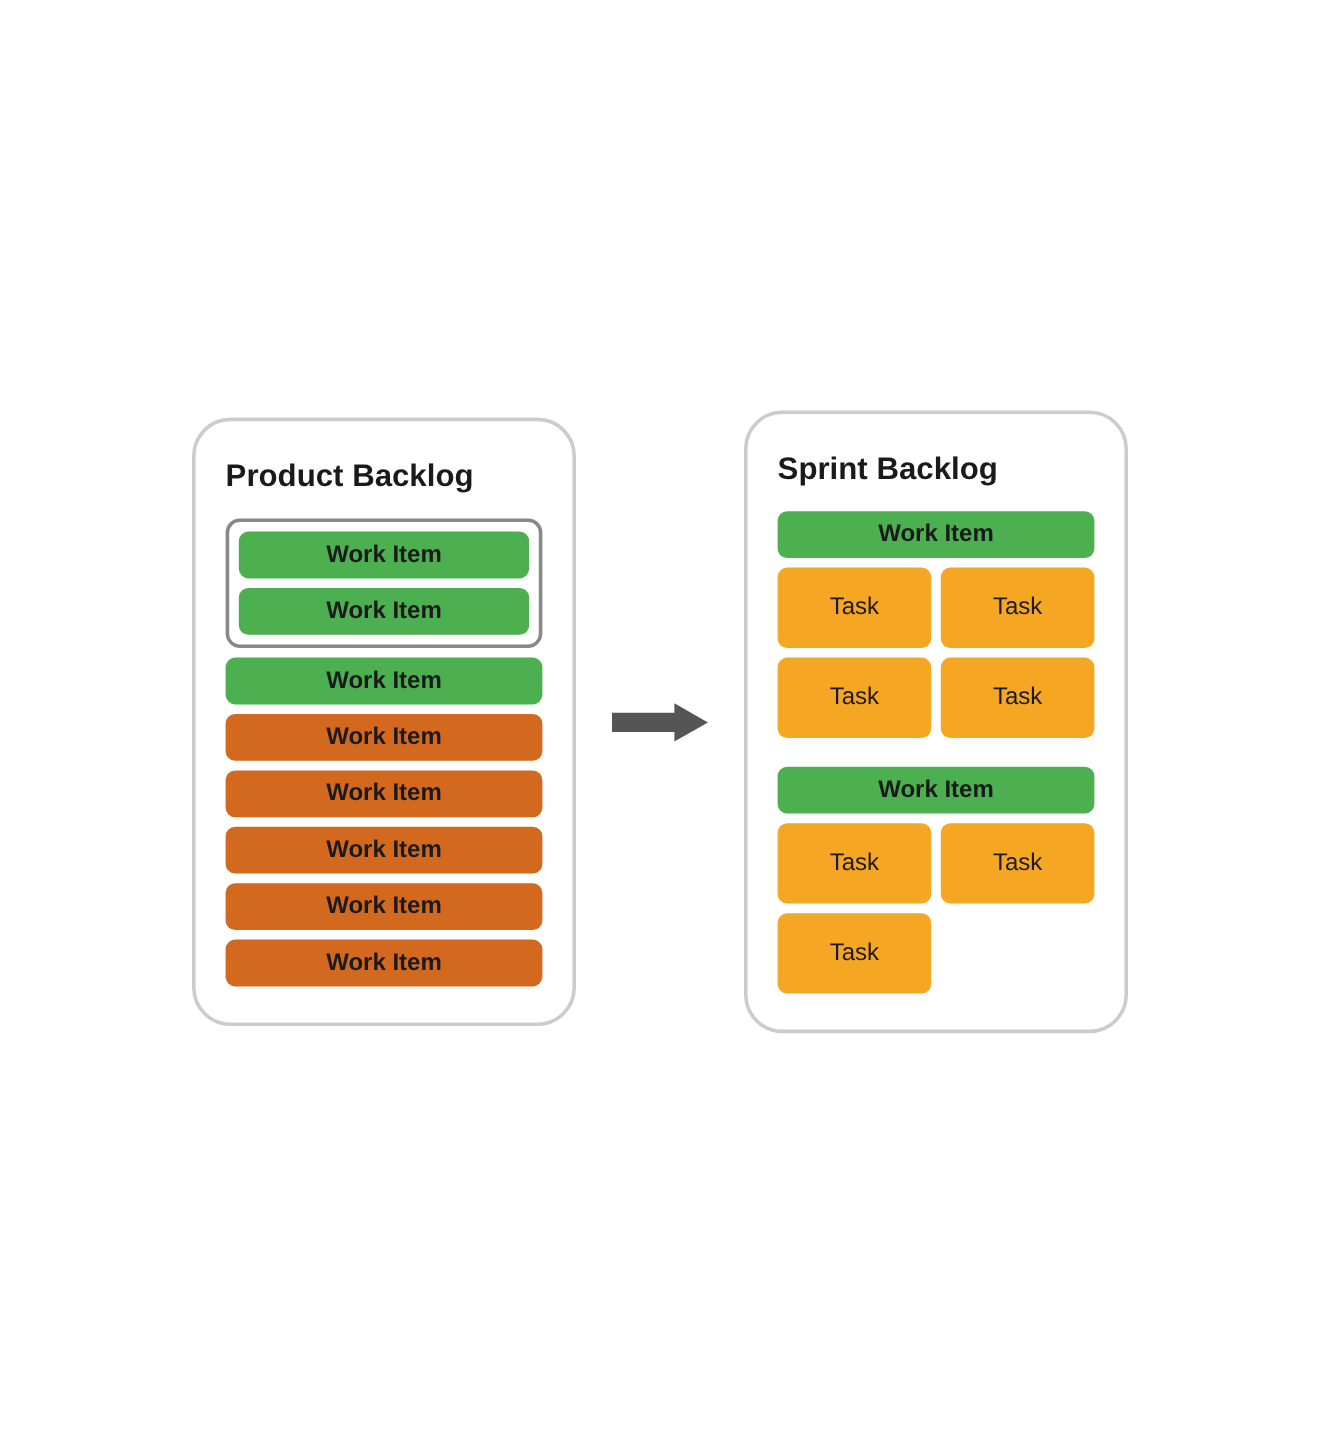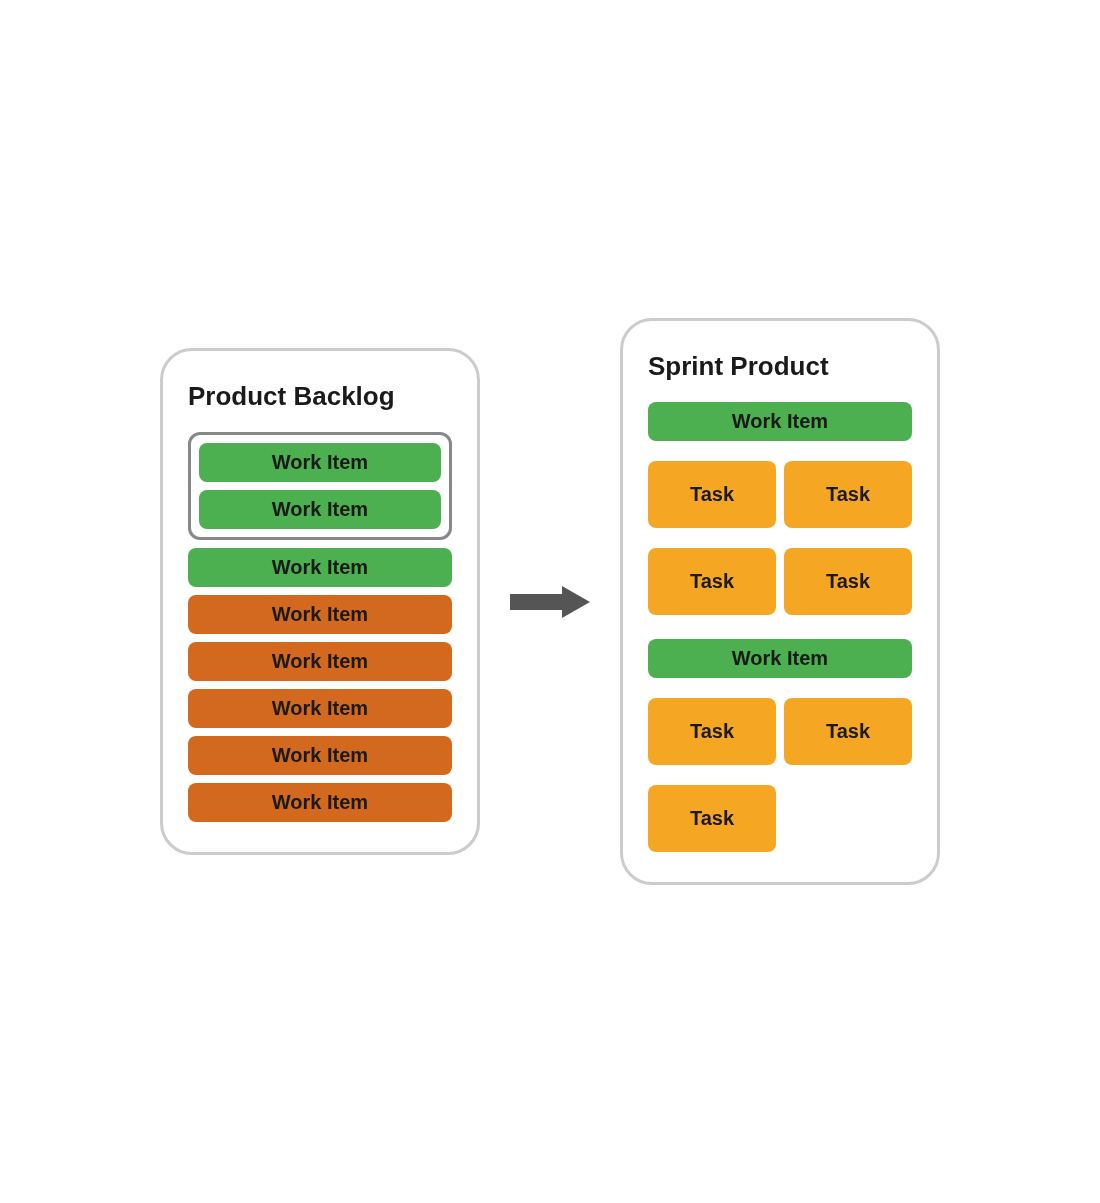--- a/index.html
+++ b/index.html
@@ -79,24 +79,23 @@
     .work-item-orange {
       background-color: #d2691e;
     }
 
     .task-item {
       border-radius: 8px;
       padding: 22px 16px;
       display: flex;
       justify-content: center;
       font-size: 20px;
-      font-weight: bold;
+      font-weight: normal;
       color: #1a1a1a;
       background-color: #f5a623;
-      margin-top: 12px;
     }
 
     .product-items-list {
       display: flex;
       flex-direction: column;
       gap: 8px;
     }
 
     
     .arrow-container {
@@ -169,21 +168,21 @@
     </div>
   </div>
 
   <div class="arrow-container">
     <svg class="arrow" viewBox="0 0 100 50" xmlns="http://www.w3.org/2000/svg">
       <polygon points="0,15 65,15 65,5 100,25 65,45 65,35 0,35" fill="#555555"></polygon>
     </svg>
   </div>
 
   <div class="panel sprint-backlog-panel">
-    <div class="panel-title">Sprint Product</div>
+    <div class="panel-title">Sprint Backlog</div>
 
     <div class="sprint-group">
       <div class="work-item work-item-green sprint-work-item">
         <span>Work Item</span>
       </div>
       <div class="task-grid">
         <div class="task-item">
           <span>Task</span>
         </div>
         <div class="task-item">

